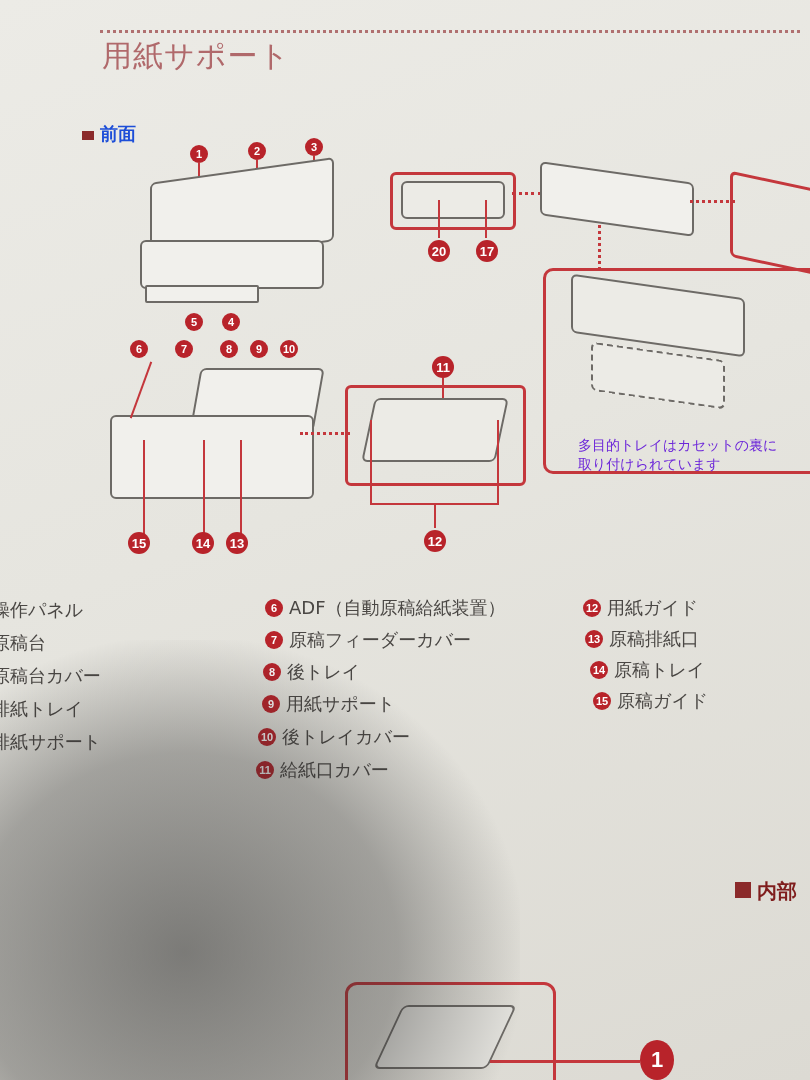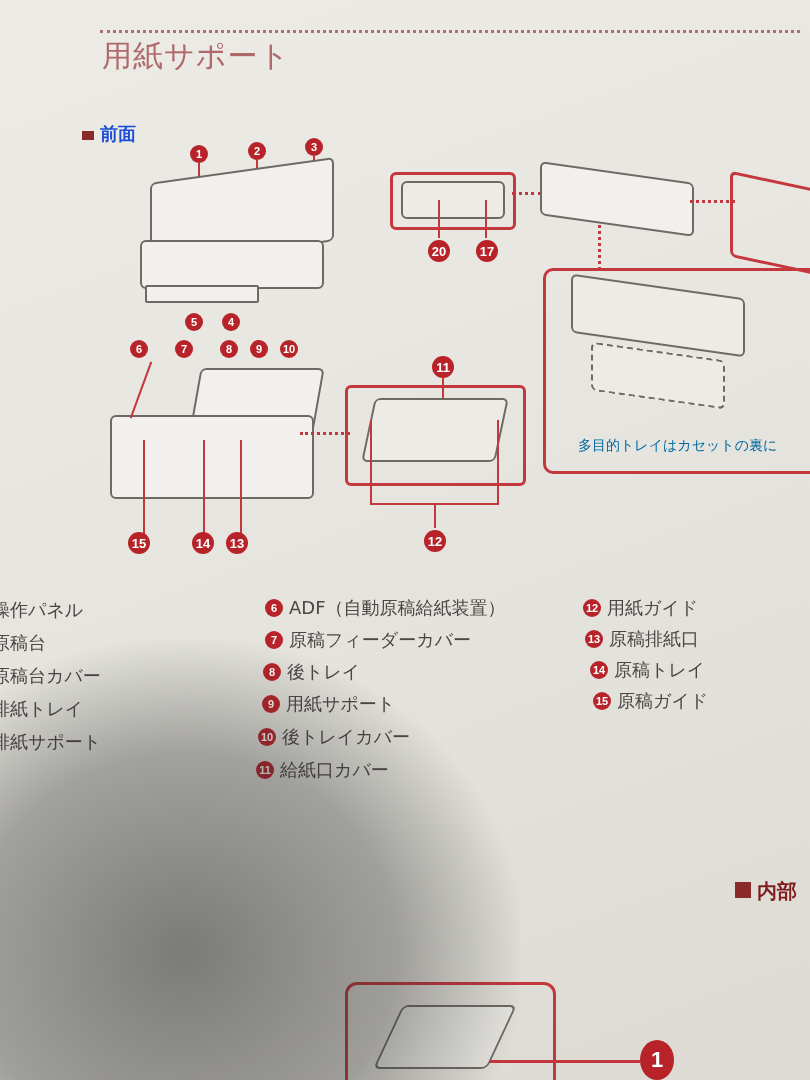--- a/index.html
+++ b/index.html
@@ -10,21 +10,21 @@
   .dotline{position:absolute;left:100px;top:30px;width:700px;border-top:3px dotted #b07070;}
   .title{position:absolute;left:102px;top:36px;font-size:30px;color:#b0696b;letter-spacing:1px;}
   .sec{position:absolute;font-size:18px;color:#1d4ed8;font-weight:bold;}
   .sec .sq{display:inline-block;width:12px;height:9px;background:#8b2a2a;margin-right:6px;}
   .num{position:absolute;width:22px;height:22px;border-radius:50%;background:#b8232a;color:#fff;
     font-weight:bold;font-size:13px;display:flex;align-items:center;justify-content:center;font-family:"Liberation Sans",sans-serif;}
   .num.sm{width:18px;height:18px;font-size:11px;}
   .lbl{position:absolute;font-size:18px;color:#4a4744;white-space:nowrap;display:flex;align-items:center;gap:6px;}
   .box{position:absolute;border:3px solid #c4373c;border-radius:6px;}
   .printer{position:absolute;border:2px solid #6d6a66;background:#f1f0ec;border-radius:6px;}
-  .note{position:absolute;font-size:14px;line-height:19px;color:#0369a1;}
+  .note{position:absolute;font-size:14px;line-height:19px;color:#6d28d9;}
   .shadow{position:absolute;left:-40px;top:640px;width:560px;height:520px;
     background:radial-gradient(ellipse at 40% 60%,rgba(40,40,40,.55) 0%,rgba(40,40,40,.35) 45%,rgba(40,40,40,0) 72%);pointer-events:none;}
   .leader{position:absolute;background:#c4373c;}
   .dotted-red{position:absolute;border-top:3px dotted #c4373c;}
 </style>
 </head>
 <body>
 
 <div class="dotline"></div>
 <div class="title">用紙サポート</div>
@@ -96,20 +96,21 @@
   <div class="abs" style="left:598px;top:225px;height:45px;border-left:3px dotted #c4373c;"></div>
 </div>
 
 <div>
   <div class="box" style="left:543px;top:268px;width:290px;height:200px;border-radius:10px;">
     <div class="printer" style="left:25px;top:15px;width:170px;height:55px;transform:skewY(8deg);background:#ecebe6;"></div>
     <div class="printer" style="left:45px;top:80px;width:130px;height:45px;transform:skewY(8deg);background:#ecebe6;border-style:dashed;"></div>
   </div>
   <div class="note" style="left:578px;top:436px;">
     <div>多目的トレイはカセットの裏に</div>
+    <div>取り付けられています</div>
   </div>
 </div>
 
 <div>
   <div class="lbl" style="left:-8px;top:598px;">
       <span>操作パネル</span>
     </div>
   <div class="lbl" style="left:-8px;top:631px;">
       <span>原稿台</span>
     </div>

